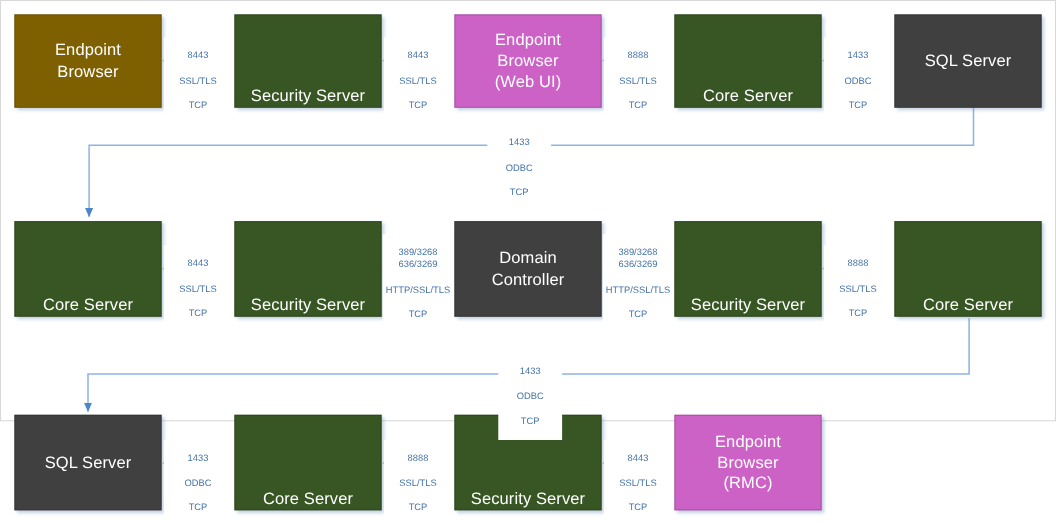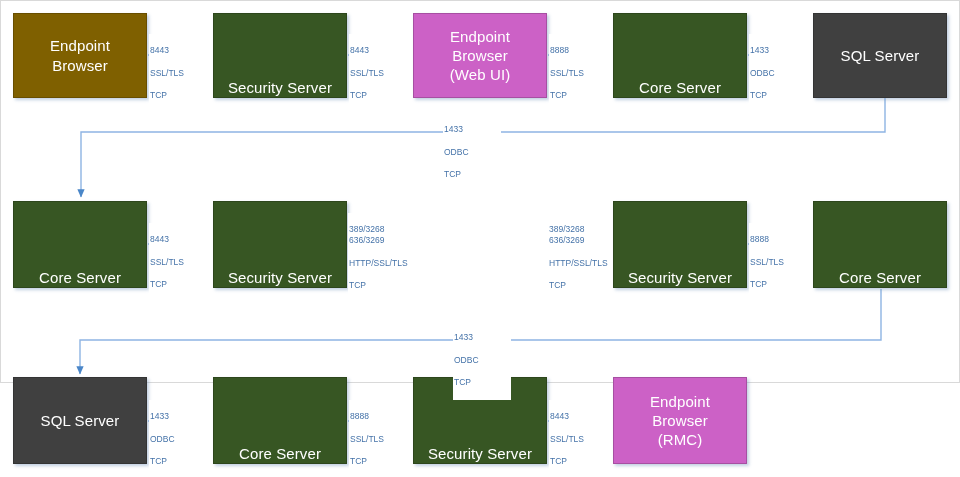--- a/index.html
+++ b/index.html
@@ -41,21 +41,21 @@
   .fill-green{background:#375623;align-items:flex-end;}
   .fill-magenta{background:#cc61c6;}
   .fill-gray{background:#404040;}
 
   .edge-label{
     position:absolute;
     z-index:4;
     color:#4472a8;
     font-size:8.5px;
     line-height:1.32;
-    text-align:left;
+    text-align:center;
     white-space:pre-line;
     pointer-events:none;
   }
   .edge-label.mid{
     background:#ffffff;
     padding:0 1px;
   }
   .edge-label b{font-weight:normal;display:block;}
 </style>
 </head>
@@ -136,20 +136,24 @@
     <b>ODBC</b>
     <b>TCP</b>
   </div>
 
   <div class="node fill-green" style="left:12px;top:200px;width:134px;height:87px;">
     <span>Core Server</span>
   </div>
   <div class="node fill-green" style="left:212px;top:200px;width:134px;height:87px;">
     <span>Security Server</span>
   </div>
+  <div class="node fill-gray" style="left:412px;top:200px;width:134px;height:87px;">
+    <span>Domain
+Controller</span>
+  </div>
   <div class="node fill-green" style="left:612px;top:200px;width:134px;height:87px;">
     <span>Security Server</span>
   </div>
   <div class="node fill-green" style="left:812px;top:200px;width:134px;height:87px;">
     <span>Core Server</span>
   </div>
 
   <div class="edge-label mid" style="left:148px;top:222px;width:60px;">
     <b>8443</b>
     <b>SSL/TLS</b>

